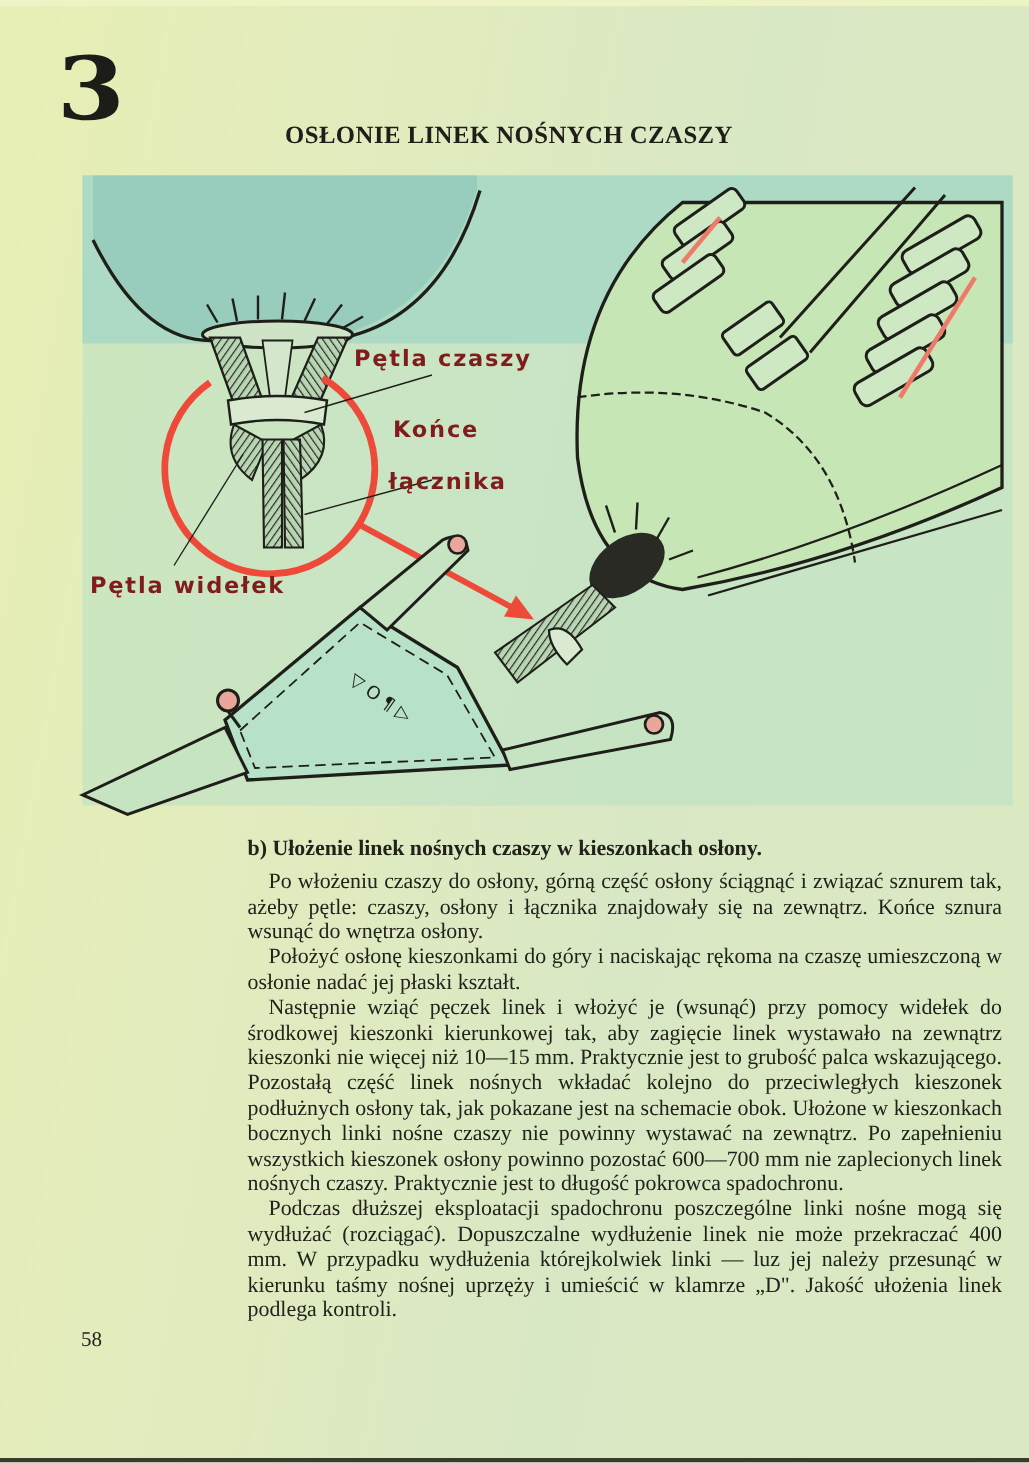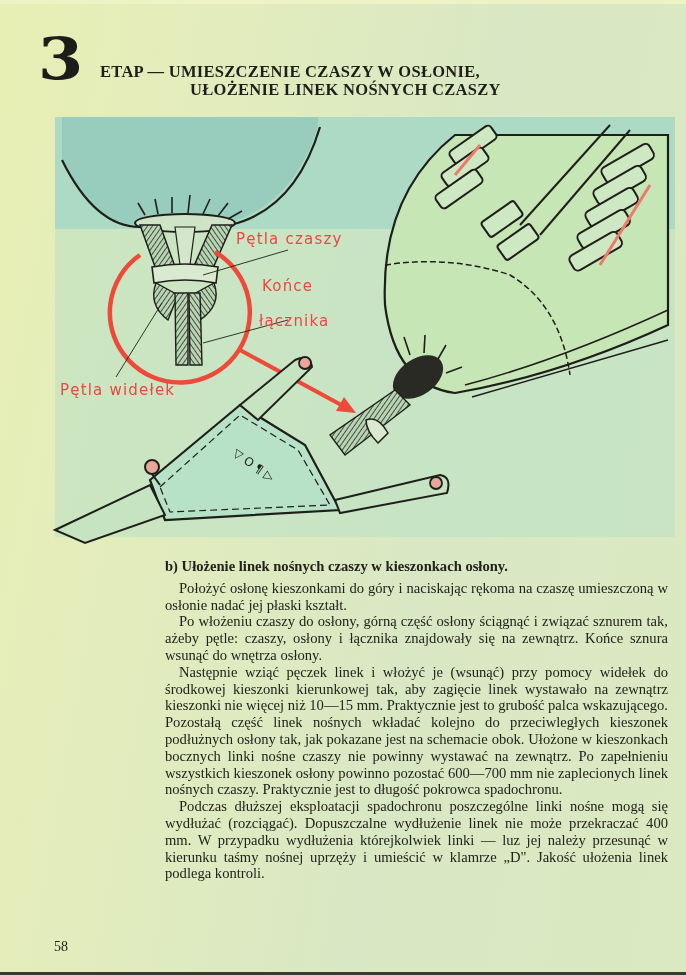--- a/index.html
+++ b/index.html
@@ -32,47 +32,46 @@
     .title-line2 {
       position: absolute; left: 152px; top: 50px;
       font-family: "Liberation Serif", serif; font-weight: bold;
       font-size: 16.5px; letter-spacing: 0.3px; white-space: nowrap;
     }
     .illustration {
       position: absolute; left: 0; top: 115px; width: 686px; height: 430px;
     }
     .illustration svg { position: absolute; left: 0; top: 0; }
     .label {
-      position: absolute; color: #ef4444;
-      font-family: "DejaVu Sans", "Liberation Sans", sans-serif; font-weight: normal;
+      position: absolute; color: #7f1d1d;
+      font-family: "DejaVu Sans", "Liberation Sans", sans-serif; font-weight: bold;
       font-size: 15px; letter-spacing: 1.2px; white-space: nowrap; line-height: 17px;
     }
     .text-block {
       position: absolute; left: 122px; top: 558px; width: 546px;
       font-family: "Liberation Serif", "DejaVu Serif", serif;
       font-size: 14.6px; line-height: 16.8px; color: #22221c;
       text-align: justify;
     }
     .text-block p { margin: 0; text-indent: 14px; padding-left: 43px; }
     .text-block .subheading { text-indent: 0; font-weight: bold; margin-bottom: 5px; }
     .text-block .bold-note { font-weight: bold; margin-top: 4px; margin-bottom: 3px; }
     .page-number {
-      position: absolute; left: 54px; top: 939px;
+      position: absolute; left: 54px; top: 886px;
       font-family: "Liberation Serif", serif; font-size: 14px; color: #22221c;
     }
   </style>
 </head>
 <body>
 
 <div class="page-edge-top"></div>
 
 <div class="header">
   <div class="chapter-number">3</div>
-  <div class="title-line1">ETAP — UMIESZCZENIE CZASZY W OSŁONIE,</div>
-  <div class="title-line2">UŁOŻENIE LINEK NOŚNYCH CZASZY</div>
+  <div class="title-line2">OSŁONIE LINEK NOŚNYCH CZASZY</div>
 </div>
 
 <div class="illustration">
   <svg width="686" height="430" viewBox="0 0 686 430">
     <defs>
       <pattern id="hatch" width="4" height="4" patternUnits="userSpaceOnUse" patternTransform="rotate(35)">
         <rect width="4" height="4" fill="#b9d6b4"></rect>
         <line x1="0" y1="0" x2="0" y2="4" stroke="#2a2a24" stroke-width="1.6"></line>
       </pattern>
       <pattern id="hatch2" width="4" height="4" patternUnits="userSpaceOnUse" patternTransform="rotate(-35)">
@@ -172,21 +171,21 @@
   </svg>
 
   <div class="label" style="left:236px; top:116px;">Pętla czaszy</div>
   <div class="label" style="left:262px; top:163px;">Końce</div>
   <div class="label" style="left:259px; top:198px;">łącznika</div>
   <div class="label" style="left:60px; top:267px;">Pętla widełek</div>
 </div>
 
 <div class="text-block">
   <p class="subheading">b) Ułożenie linek nośnych czaszy w kieszonkach osłony.</p>
+  <p>Po włożeniu czaszy do osłony, górną część osłony ściągnąć i związać sznurem tak, ażeby pętle: czaszy, osłony i łącznika znajdowały się na zewnątrz. Końce sznura wsunąć do wnętrza osłony.</p>
   <p>Położyć osłonę kieszonkami do góry i naciskając rękoma na czaszę umieszczoną w osłonie nadać jej płaski kształt.</p>
-  <p>Po włożeniu czaszy do osłony, górną część osłony ściągnąć i związać sznurem tak, ażeby pętle: czaszy, osłony i łącznika znajdowały się na zewnątrz. Końce sznura wsunąć do wnętrza osłony.</p>
   <p>Następnie wziąć pęczek linek i włożyć je (wsunąć) przy pomocy widełek do środkowej kieszonki kierunkowej tak, aby zagięcie linek wystawało na zewnątrz kieszonki nie więcej niż 10—15 mm. Praktycznie jest to grubość palca wskazującego. Pozostałą część linek nośnych wkładać kolejno do przeciwległych kieszonek podłużnych osłony tak, jak pokazane jest na schemacie obok. Ułożone w kieszonkach bocznych linki nośne czaszy nie powinny wystawać na zewnątrz. Po zapełnieniu wszystkich kieszonek osłony powinno pozostać 600—700 mm nie zaplecionych linek nośnych czaszy. Praktycznie jest to długość pokrowca spadochronu.</p>
   <p>Podczas dłuższej eksploatacji spadochronu poszczególne linki nośne mogą się wydłużać (rozciągać). Dopuszczalne wydłużenie linek nie może przekraczać 400 mm. W przypadku wydłużenia którejkolwiek linki — luz jej należy przesunąć w kierunku taśmy nośnej uprzęży i umieścić w klamrze „D". Jakość ułożenia linek podlega kontroli.</p>
 </div>
 
 <div class="page-number">58</div>
 
 <div class="page-edge-bottom"></div>
 
 </body></html>

